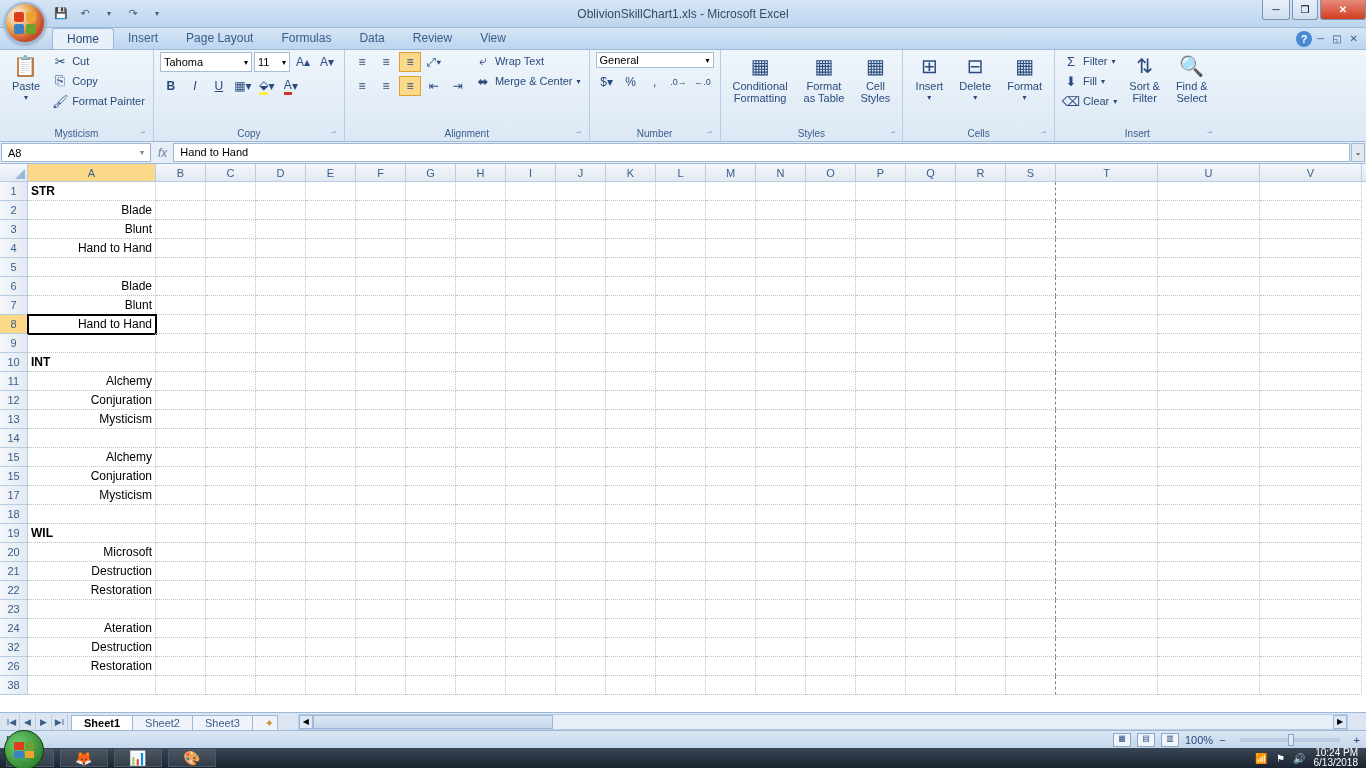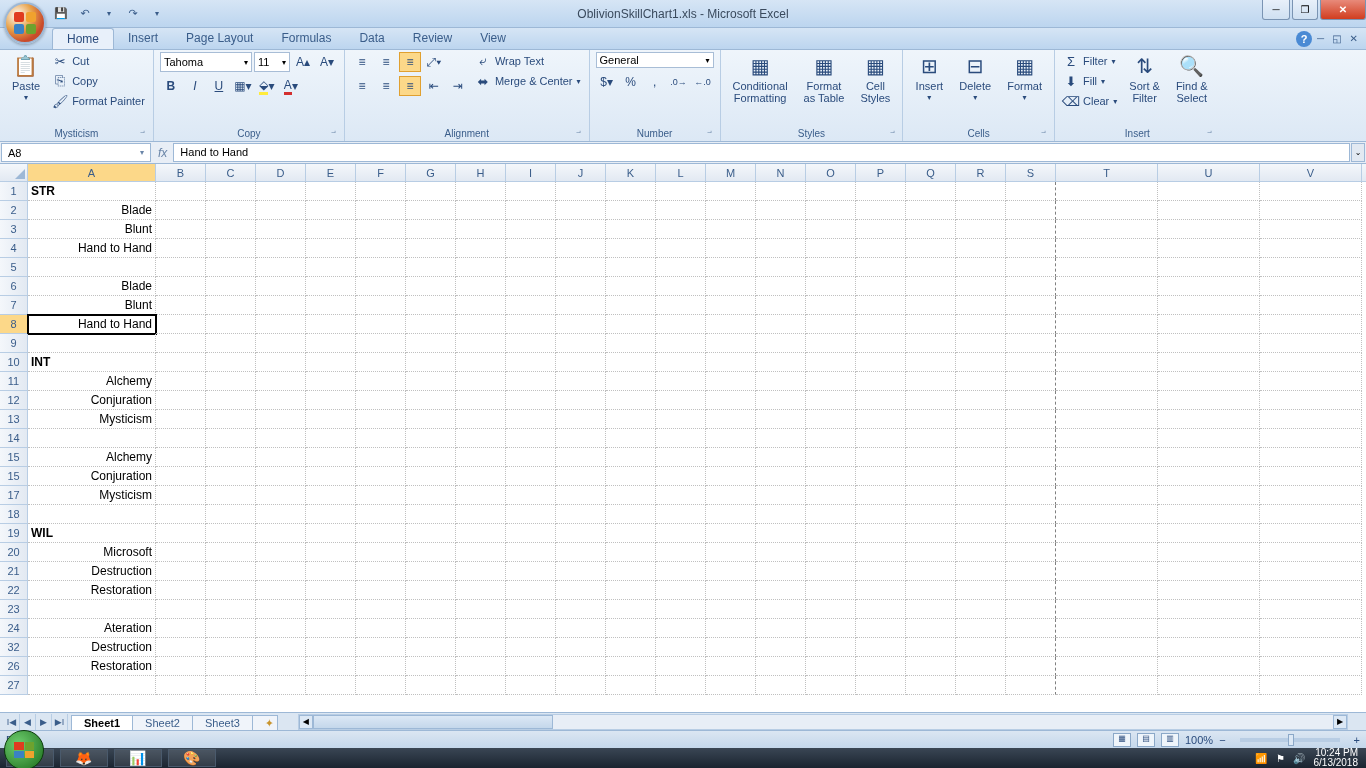--- a/index.html
+++ b/index.html
@@ -1006,21 +1006,21 @@
         <div class="cell" style="width: 50px;"></div>
         <div class="cell" style="width: 50px;"></div>
         <div class="cell" style="width: 50px;"></div>
         <div class="cell" style="width: 50px;"></div>
         <div class="cell print-edge" style="width: 50px;"></div>
         <div class="cell" style="width: 102px;"></div>
         <div class="cell" style="width: 102px;"></div>
         <div class="cell" style="width: 102px;"></div>
       </div>
       <div class="row">
-        <div class="rowhdr">27</div>
+        <div class="rowhdr">38</div>
         <div class="cell" style="width: 128px;"></div>
         <div class="cell" style="width: 50px;"></div>
         <div class="cell" style="width: 50px;"></div>
         <div class="cell" style="width: 50px;"></div>
         <div class="cell" style="width: 50px;"></div>
         <div class="cell" style="width: 50px;"></div>
         <div class="cell" style="width: 50px;"></div>
         <div class="cell" style="width: 50px;"></div>
         <div class="cell" style="width: 50px;"></div>
         <div class="cell" style="width: 50px;"></div>

